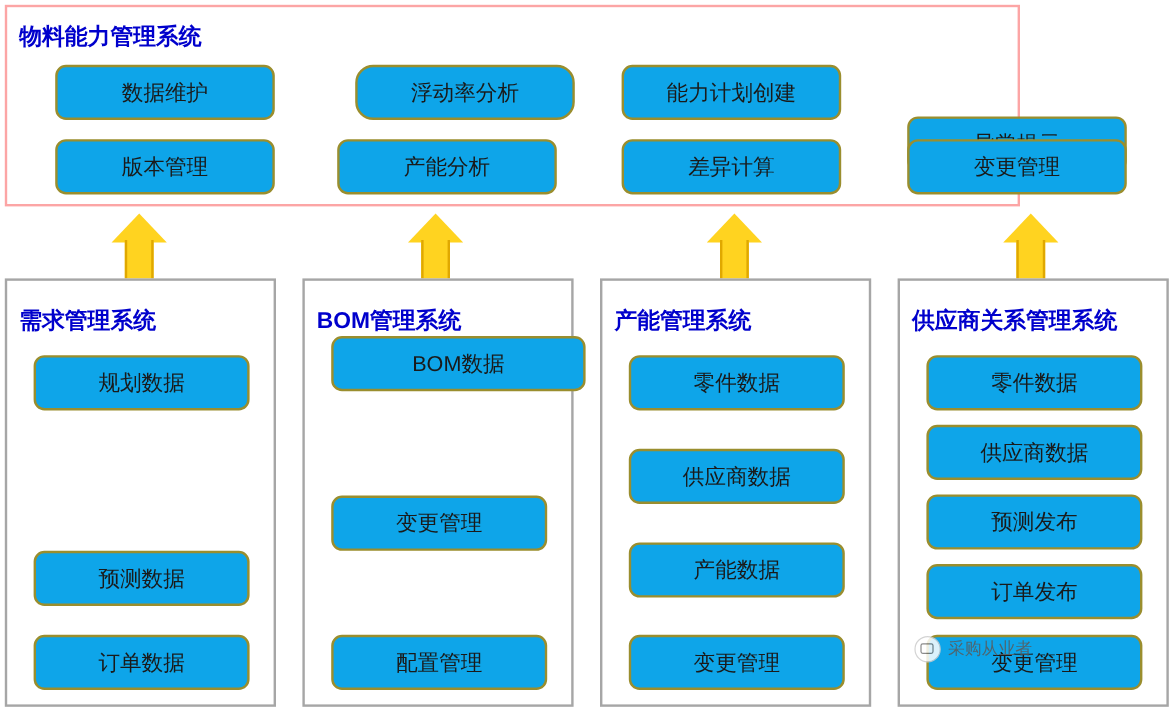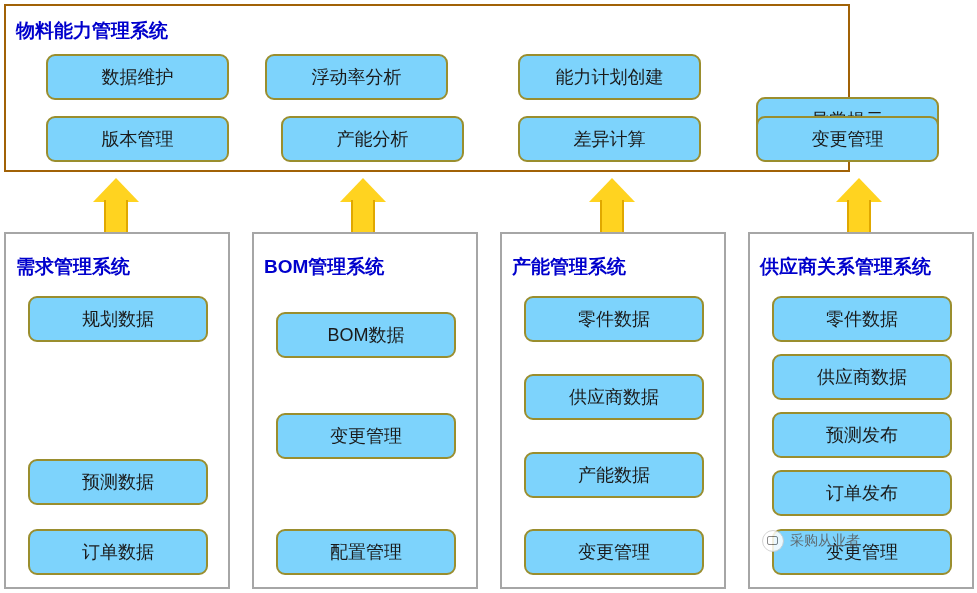--- a/index.html
+++ b/index.html
@@ -15,41 +15,41 @@
     overflow: hidden;
   }
 
   
   .top-panel {
     position: absolute;
     left: 4px;
     top: 4px;
     width: 846px;
     height: 168px;
-    border: 2px solid #a16207;
+    border: 2px solid #fca5a5;
     background: #ffffff;
     box-sizing: border-box;
   }
   .panel-title {
     position: absolute;
     font-weight: bold;
     color: #0000cc;
     font-size: 19px;
     white-space: nowrap;
   }
   .top-panel .panel-title {
     left: 10px;
     top: 12px;
   }
 
   .node {
     position: absolute;
     border: 2px solid #9a8e2e;
     border-radius: 9px;
-    background: #7dd3fc;
+    background: #0ea5e9;
     box-sizing: border-box;
     display: flex;
     align-items: center;
     justify-content: center;
     font-size: 18px;
     color: #1a1a1a;
     white-space: nowrap;
   }
 
   
@@ -132,21 +132,21 @@
 </style>
 </head>
 <body>
 
 <div class="top-panel">
   <div class="panel-title">物料能力管理系统</div>
 
   <div class="node" style="left:40px; top:48px; width:183px; height:46px;">数据维护</div>
   <div class="node" style="left:40px; top:110px; width:183px; height:46px;">版本管理</div>
 
-  <div class="node" style="left:259px; top:48px; width:183px; height:46px;">浮动率分析</div>
+  <div class="node" style="left:290px; top:48px; width:183px; height:46px;border-radius:15px;">浮动率分析</div>
   <div class="node" style="left:275px; top:110px; width:183px; height:46px;">产能分析</div>
 
   <div class="node" style="left:512px; top:48px; width:183px; height:46px;">能力计划创建</div>
   <div class="node" style="left:512px; top:110px; width:183px; height:46px;">差异计算</div>
 
   <div class="node" style="left:750px; top:48px; width:183px; height:46px;margin-top:43px;">异常提示</div>
   <div class="node" style="left:750px; top:110px; width:183px; height:46px;">变更管理</div>
 </div>
 
 <div class="arrow" style="left:93px; top:178px;">
@@ -168,21 +168,21 @@
 
 <div class="bottom-panel" style="left:4px; width:226px;">
   <div class="panel-title">需求管理系统</div>
   <div class="node" style="left:22px; top:62px; width:180px; height:46px;">规划数据</div>
   <div class="node" style="left:22px; top:179px; width:180px; height:46px;margin-top:46px;">预测数据</div>
   <div class="node" style="left:22px; top:295px; width:180px; height:46px;">订单数据</div>
 </div>
 
 <div class="bottom-panel" style="left:252px; width:226px;">
   <div class="panel-title">BOM管理系统</div>
-  <div class="node" style="left:22px; top:78px; width:180px; height:46px;">BOM数据</div>
+  <div class="node" style="left:22px; top:46px; width:212px; height:46px;">BOM数据</div>
   <div class="node" style="left:22px; top:179px; width:180px; height:46px;">变更管理</div>
   <div class="node" style="left:22px; top:295px; width:180px; height:46px;">配置管理</div>
 </div>
 
 <div class="bottom-panel" style="left:500px; width:226px;">
   <div class="panel-title">产能管理系统</div>
   <div class="node" style="left:22px; top:62px; width:180px; height:46px;">零件数据</div>
   <div class="node" style="left:22px; top:140px; width:180px; height:46px;">供应商数据</div>
   <div class="node" style="left:22px; top:218px; width:180px; height:46px;">产能数据</div>
   <div class="node" style="left:22px; top:295px; width:180px; height:46px;">变更管理</div>

